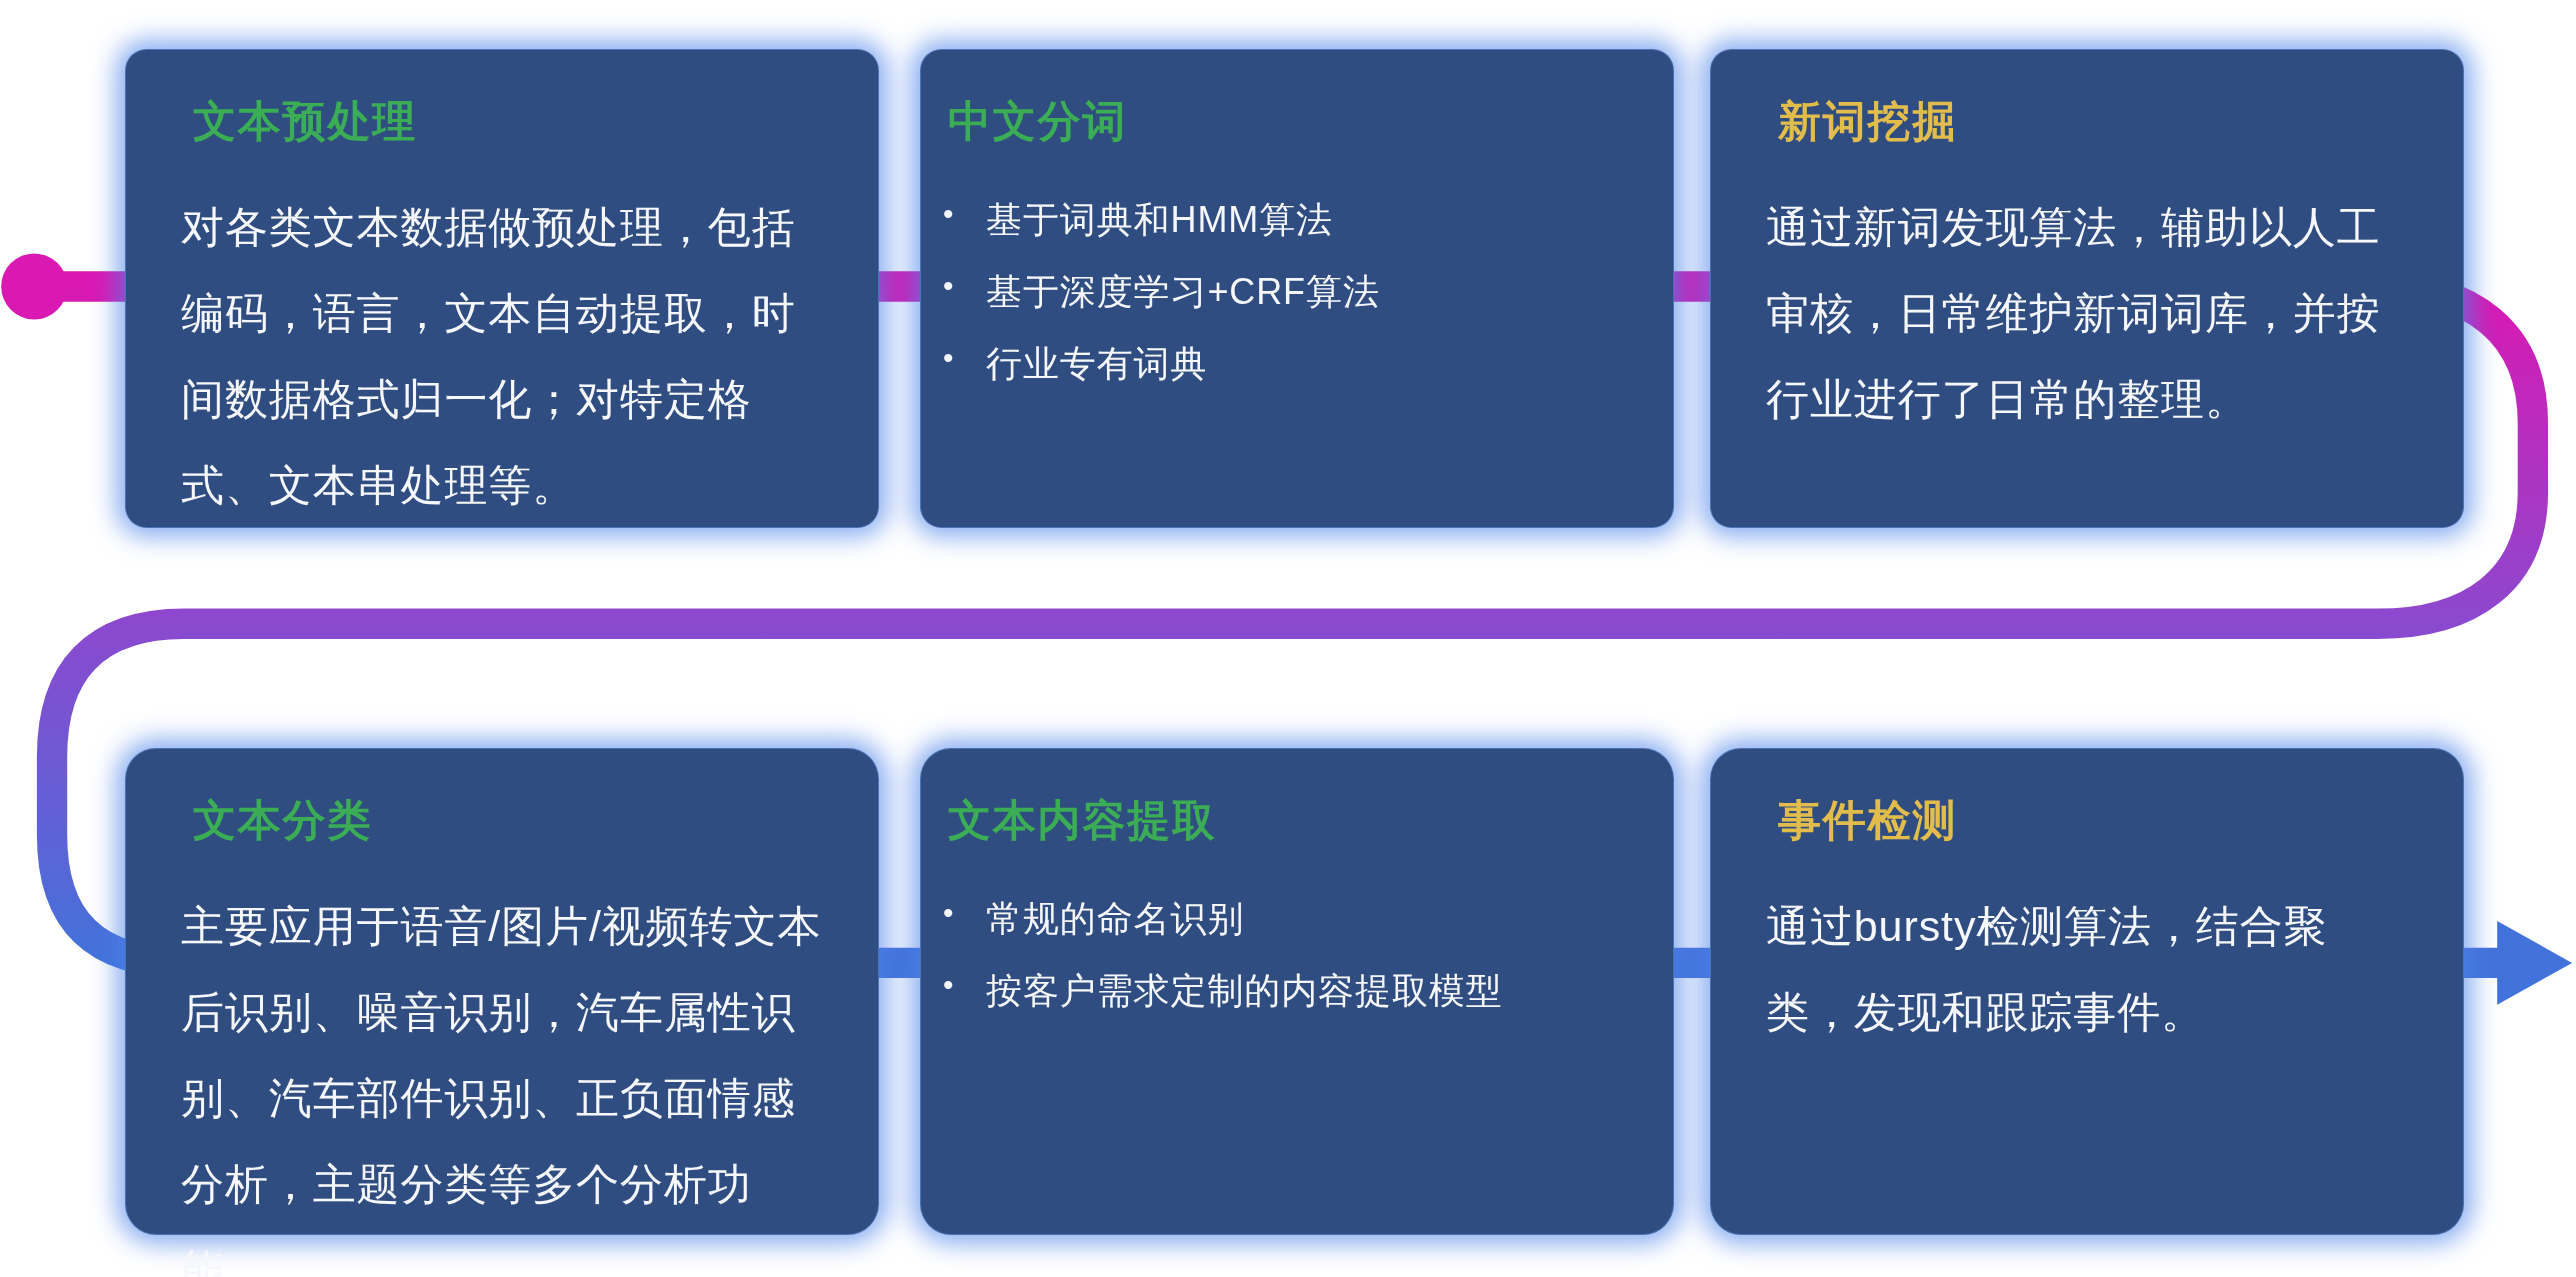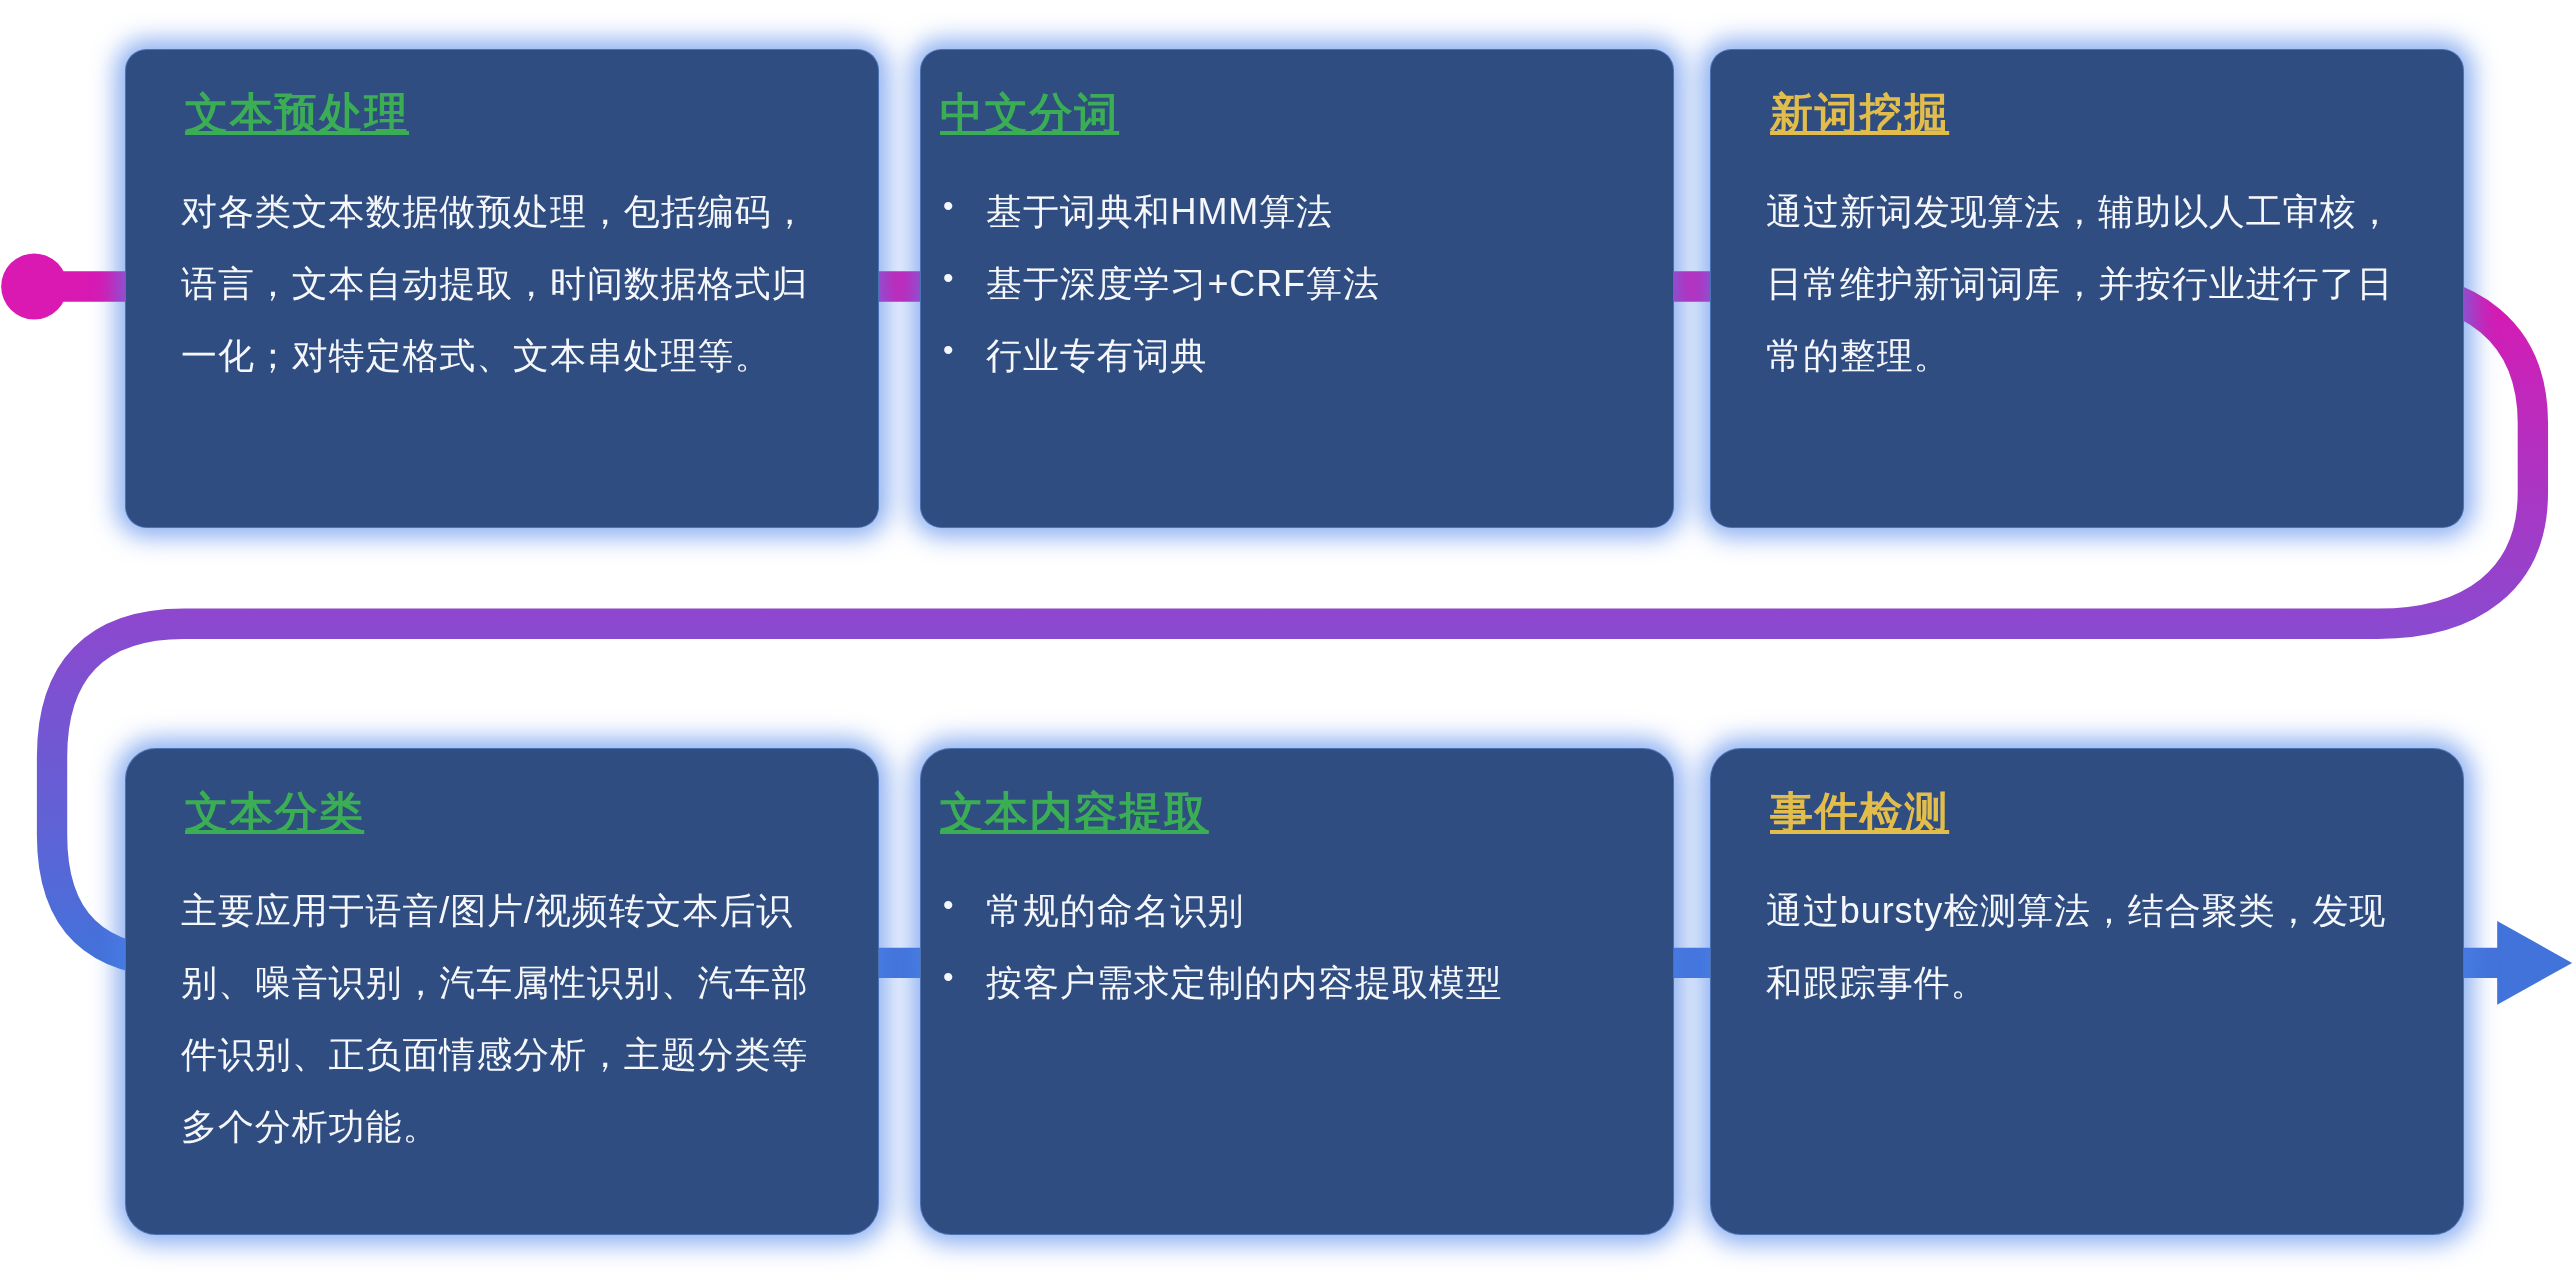--- a/index.html
+++ b/index.html
@@ -36,30 +36,29 @@
     padding: 34px 55px 27px 55px;
     z-index: 2;
   }
   .r1 { top: 49px;  height: 479px; }
   .r2 { top: 748px; height: 487px; border-radius: 31px; }
   .c1 { left: 125px; }
   .c2 { left: 920px; padding-left: 15px; }
   .c3 { left: 1710px; }
 
   .card-title {
-    margin: 4px;
+    margin: 12px;
     font-size: 43px;
     font-weight: bold;
     letter-spacing: 1.8px;
     line-height: 1.2;
-    text-decoration: underline;
   }
   .card-body {
     margin: 36px 0 0 0;
-    font-size: 36px;
+    font-size: 43px;
     line-height: 2.0;
     color: var(--body-text, #f5f7fb);
     letter-spacing: 0.9px;
   }
   .card-body:empty { display: none; }
 
   .card-bullets {
     margin: 36px 0 0 0;
     padding: 0;
     list-style: none;

